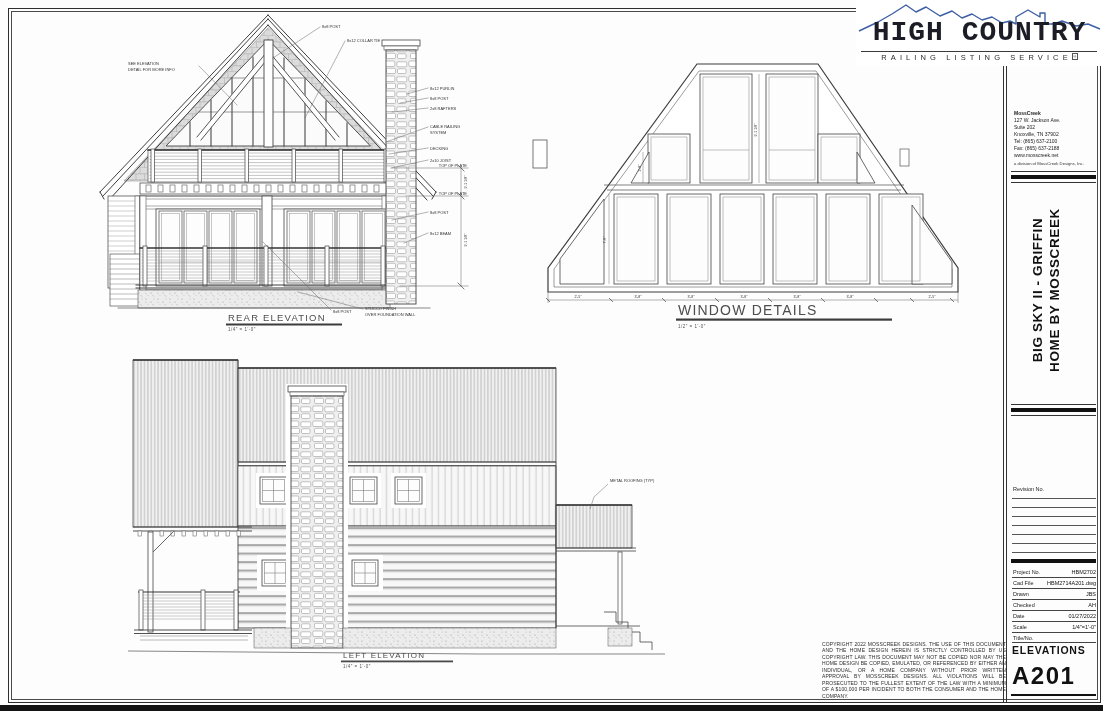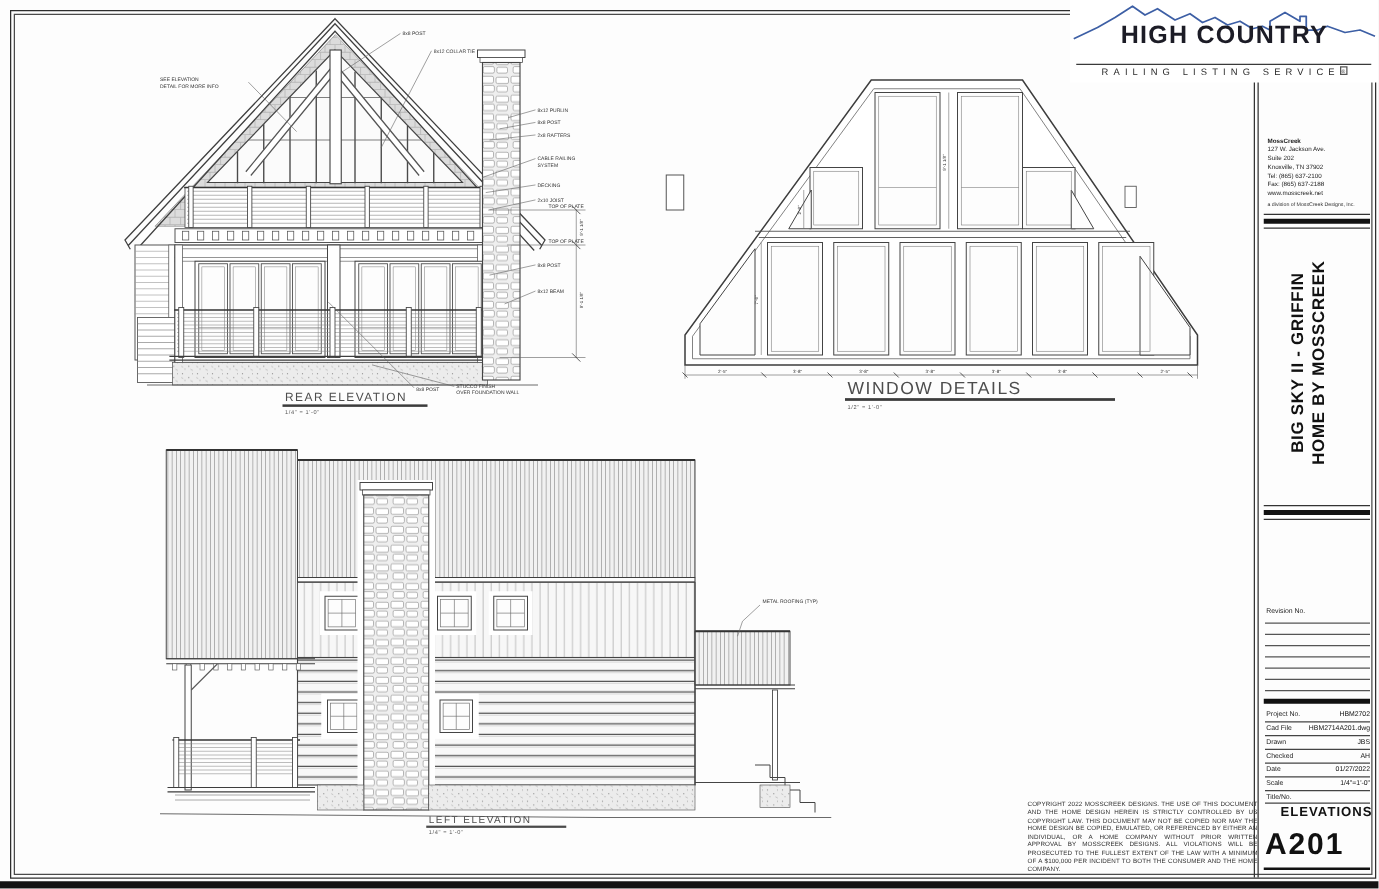--- a/index.html
+++ b/index.html
@@ -9,36 +9,36 @@
   
   .frame-outer{left:8px;top:8px;width:1091px;height:693px;border:1px solid #2e2e2e;}
   .frame-inner{left:11px;top:11px;width:1085px;height:687px;border:1px solid #4a4a4a;}
   .vline{width:1px;background:#333;}
   .hline{height:1px;background:#333;}
   .bar{background:#111;}
   .bottom-strip{left:0;top:705px;width:1103px;height:6px;background:#141414;}
   
   #logo{left:856px;top:0;width:247px;height:66px;background:#fff;z-index:5;}
   #logo .lg-title{position:absolute;left:0;top:17px;width:247px;text-align:center;
-      font-family:Liberation Sans, sans-serif;font-weight:700;font-size:20px;letter-spacing:1px;
+      font-family:Liberation Mono, monospace;font-weight:700;font-size:28px;letter-spacing:1px;
       color:#1c1c26;white-space:nowrap;}
   #logo .lg-rule{position:absolute;left:5px;top:51px;width:236px;height:1px;background:#3a3a3a;}
   #logo .lg-sub{position:absolute;left:0px;top:53px;width:247px;text-align:center;
       font-size:7.5px;letter-spacing:4.1px;color:#2b2b2b;white-space:nowrap;}
   #logo .lg-mark{font-size:4px;letter-spacing:0;border:0.5px solid #555;padding:0 0.5px;vertical-align:2px;}
   .firm-line{left:1014px;width:84px;font-size:5px;line-height:6.9px;color:#222;white-space:nowrap;}
   .firm-tag{font-size:4.2px;color:#333;}
   #proj-title{left:942px;top:272px;width:210px;height:36px;transform:rotate(-90deg);
       text-align:center;font-weight:700;font-size:13.5px;line-height:17px;letter-spacing:0.6px;color:#111;}
   .rev-label{left:1013px;top:486px;font-size:5.5px;color:#222;}
   .rev-line{left:1012px;width:84px;height:1px;background:#555;}
   .fld-label{left:1013px;font-size:5.5px;color:#222;}
   .fld-value{left:1012px;width:84px;text-align:right;font-size:5.5px;color:#111;}
   .fld-rule{left:1012px;width:84px;height:1px;background:#444;}
-  .sheet-title{left:1012px;top:644px;width:86px;font-size:10.5px;font-weight:700;letter-spacing:0.8px;color:#111;text-align:right;}
+  .sheet-title{left:1012px;top:644px;width:86px;font-size:10.5px;font-weight:700;letter-spacing:0.8px;color:#111;}
   .sheet-num{left:1012px;top:662px;width:86px;font-size:24px;font-weight:700;letter-spacing:1.5px;color:#111;}
   
   #copyright{left:822px;top:641px;width:184px;font-size:5px;line-height:6.45px;color:#2d2d2d;
       text-transform:uppercase;letter-spacing:0.1px;text-align:justify;}
   
   text{font-family:"Liberation Sans",sans-serif;}
   .call{font-size:4px;fill:#333;}
   .dim{font-size:3.6px;fill:#333;}
   .ttl{fill:#4d4d4d;letter-spacing:1.2px;}
   .scl{font-size:4.5px;fill:#555;letter-spacing:0.5px;}

